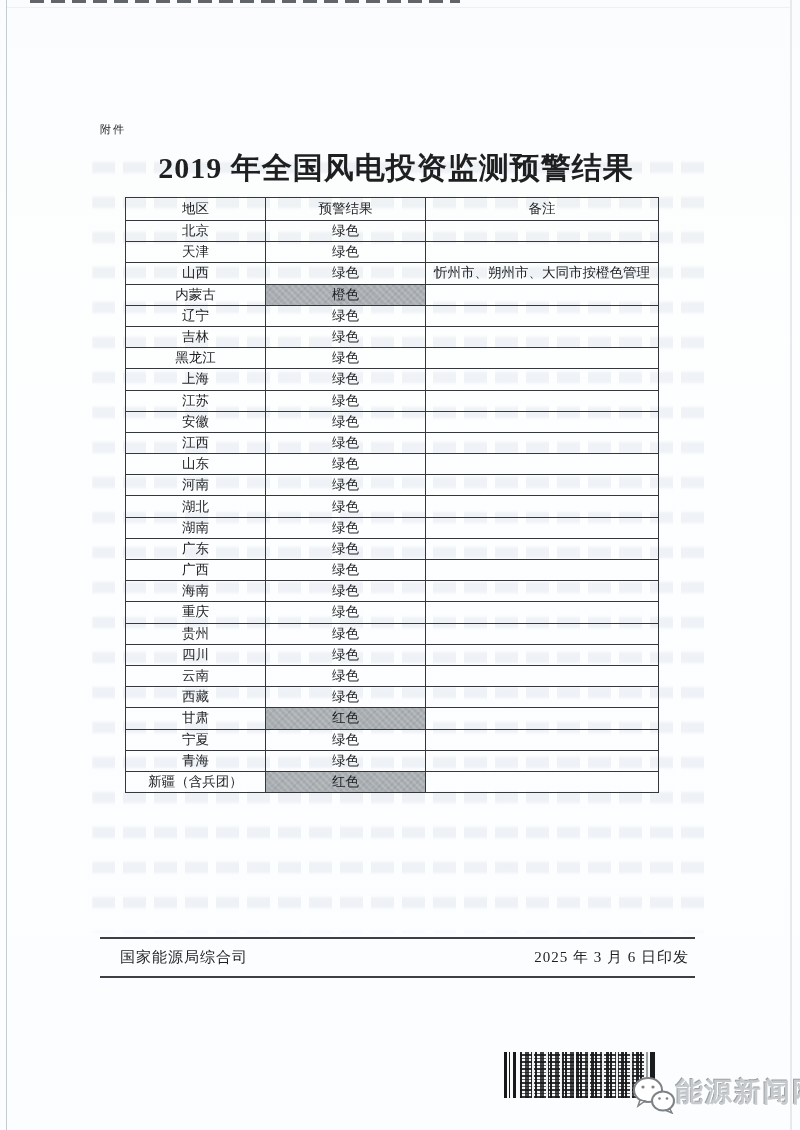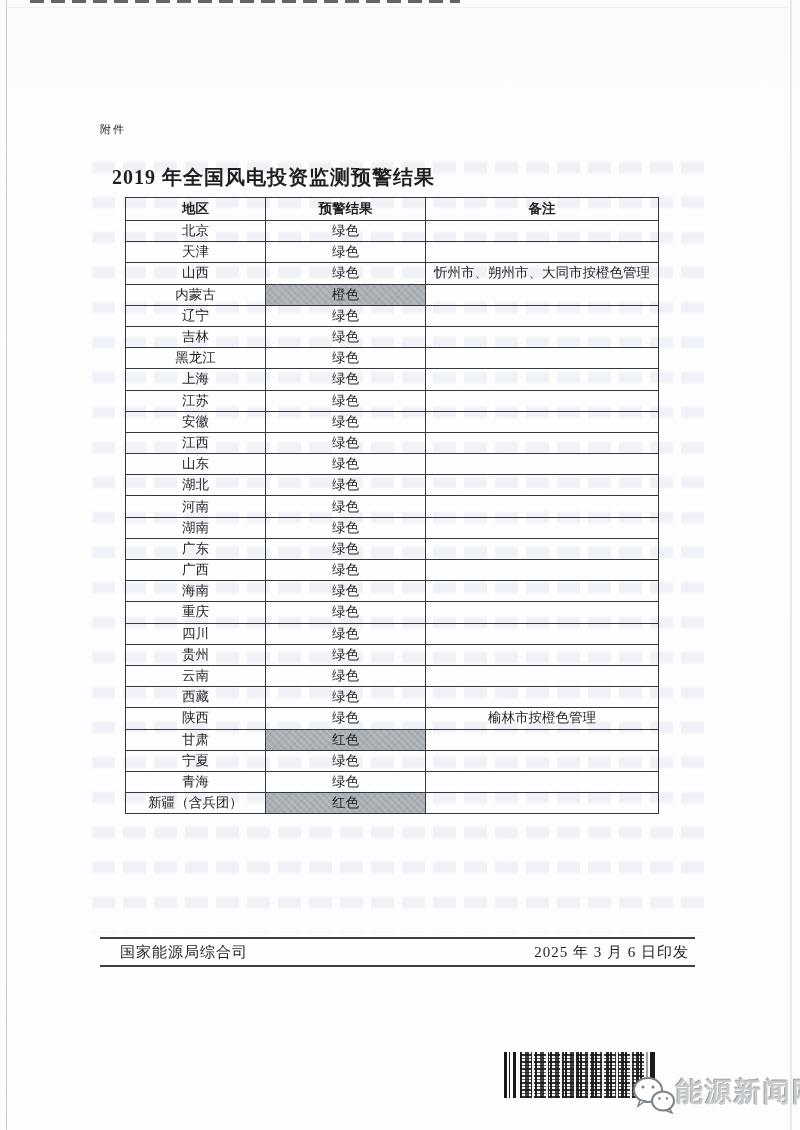--- a/index.html
+++ b/index.html
@@ -23,36 +23,36 @@
   .scan-top-line{position:absolute;left:7px;top:7px;width:784px;height:1px;background:#eef1f4;}
   
   .bleed{
     position:absolute;left:92px;top:138px;width:618px;height:795px;pointer-events:none;
     background:repeating-linear-gradient(180deg,transparent 0 24px,rgba(105,135,170,0.13) 24px 35px);
     -webkit-mask-image:repeating-linear-gradient(90deg,#000 0 23px,transparent 23px 31px);
     mask-image:repeating-linear-gradient(90deg,#000 0 23px,transparent 23px 31px);
     filter:blur(1.1px);opacity:.75;
   }
   .attachment{position:absolute;left:100px;top:122px;font-size:11px;letter-spacing:2px;font-family:Liberation Serif, serif;}
-  .title{position:absolute;left:96px;top:148px;width:600px;margin:16px;text-align:left;
-    font-size:20px;font-weight:bold;letter-spacing:1px;white-space:nowrap;}
+  .title{position:absolute;left:96px;top:148px;width:600px;margin:0;text-align:center;
+    font-size:30px;font-weight:bold;letter-spacing:1px;white-space:nowrap;}
   
   .doc-table{position:absolute;left:125px;top:197px;width:533px;border-collapse:collapse;
     table-layout:fixed;font-size:13.5px;}
   .doc-table th,.doc-table td{border:1px solid var(--border);text-align:center;
     padding:0 2px;overflow:hidden;white-space:nowrap;}
-  .doc-table th{height:22px;font-weight:bold;font-size:13.5px;}
+  .doc-table th{height:22px;font-weight:normal;font-size:13.5px;}
   .doc-table td{height:20.2px;background:transparent;}
   .doc-table td.hl{
     background-color:var(--highlight-cell);
     background-image:repeating-linear-gradient(45deg,rgba(255,255,255,.18) 0 2px,transparent 2px 5px),
                      repeating-linear-gradient(-45deg,rgba(60,66,70,.12) 0 1px,transparent 1px 4px);
   }
   
-  .footer{position:absolute;left:100px;top:937px;width:595px;height:30px;box-sizing:border-box;
+  .footer{position:absolute;left:100px;top:937px;width:595px;height:41px;box-sizing:border-box;
     border-top:2px solid #3c4044;border-bottom:2px solid #3c4044;
     display:flex;align-items:center;justify-content:space-between;
     padding:0 6px 0 20px;font-size:15px;letter-spacing:1px;}
   
   .watermark{position:absolute;left:504px;top:1048px;width:286px;height:66px;}
   .barcode{position:absolute;left:0;top:4px;width:152px;height:46px;background:#f7f8f8;}
   .bc-start{position:absolute;left:0;top:0;width:14px;height:100%;
     background:repeating-linear-gradient(90deg,#16181a 0 3px,#fafbfb 3px 5px,#16181a 5px 6px,#fafbfb 6px 9px);}
   .bc-data{position:absolute;left:16px;right:12px;top:0;bottom:0;
     background-image:
@@ -149,30 +149,30 @@
           <td>江西</td>
           <td class="hl-target">绿色</td>
           <td></td>
         </tr>
         <tr>
           <td>山东</td>
           <td class="hl-target">绿色</td>
           <td></td>
         </tr>
         <tr>
+          <td>河南</td>
+          <td class="hl-target">绿色</td>
+          <td></td>
+        </tr>
+        <tr>
           <td>湖北</td>
           <td class="hl-target">绿色</td>
           <td></td>
         </tr>
         <tr>
-          <td>河南</td>
-          <td class="hl-target">绿色</td>
-          <td></td>
-        </tr>
-        <tr>
           <td>湖南</td>
           <td class="hl-target">绿色</td>
           <td></td>
         </tr>
         <tr>
           <td>广东</td>
           <td class="hl-target">绿色</td>
           <td></td>
         </tr>
         <tr>
@@ -184,43 +184,38 @@
           <td>海南</td>
           <td class="hl-target">绿色</td>
           <td></td>
         </tr>
         <tr>
           <td>重庆</td>
           <td class="hl-target">绿色</td>
           <td></td>
         </tr>
         <tr>
+          <td>贵州</td>
+          <td class="hl-target">绿色</td>
+          <td></td>
+        </tr>
+        <tr>
           <td>四川</td>
           <td class="hl-target">绿色</td>
           <td></td>
         </tr>
         <tr>
-          <td>贵州</td>
-          <td class="hl-target">绿色</td>
-          <td></td>
-        </tr>
-        <tr>
           <td>云南</td>
           <td class="hl-target">绿色</td>
           <td></td>
         </tr>
         <tr>
           <td>西藏</td>
           <td class="hl-target">绿色</td>
           <td></td>
-        </tr>
-        <tr>
-          <td>陕西</td>
-          <td class="hl-target">绿色</td>
-          <td>榆林市按橙色管理</td>
         </tr>
         <tr>
           <td>甘肃</td>
           <td class="hl-target hl">红色</td>
           <td></td>
         </tr>
         <tr>
           <td>宁夏</td>
           <td class="hl-target">绿色</td>
           <td></td>

